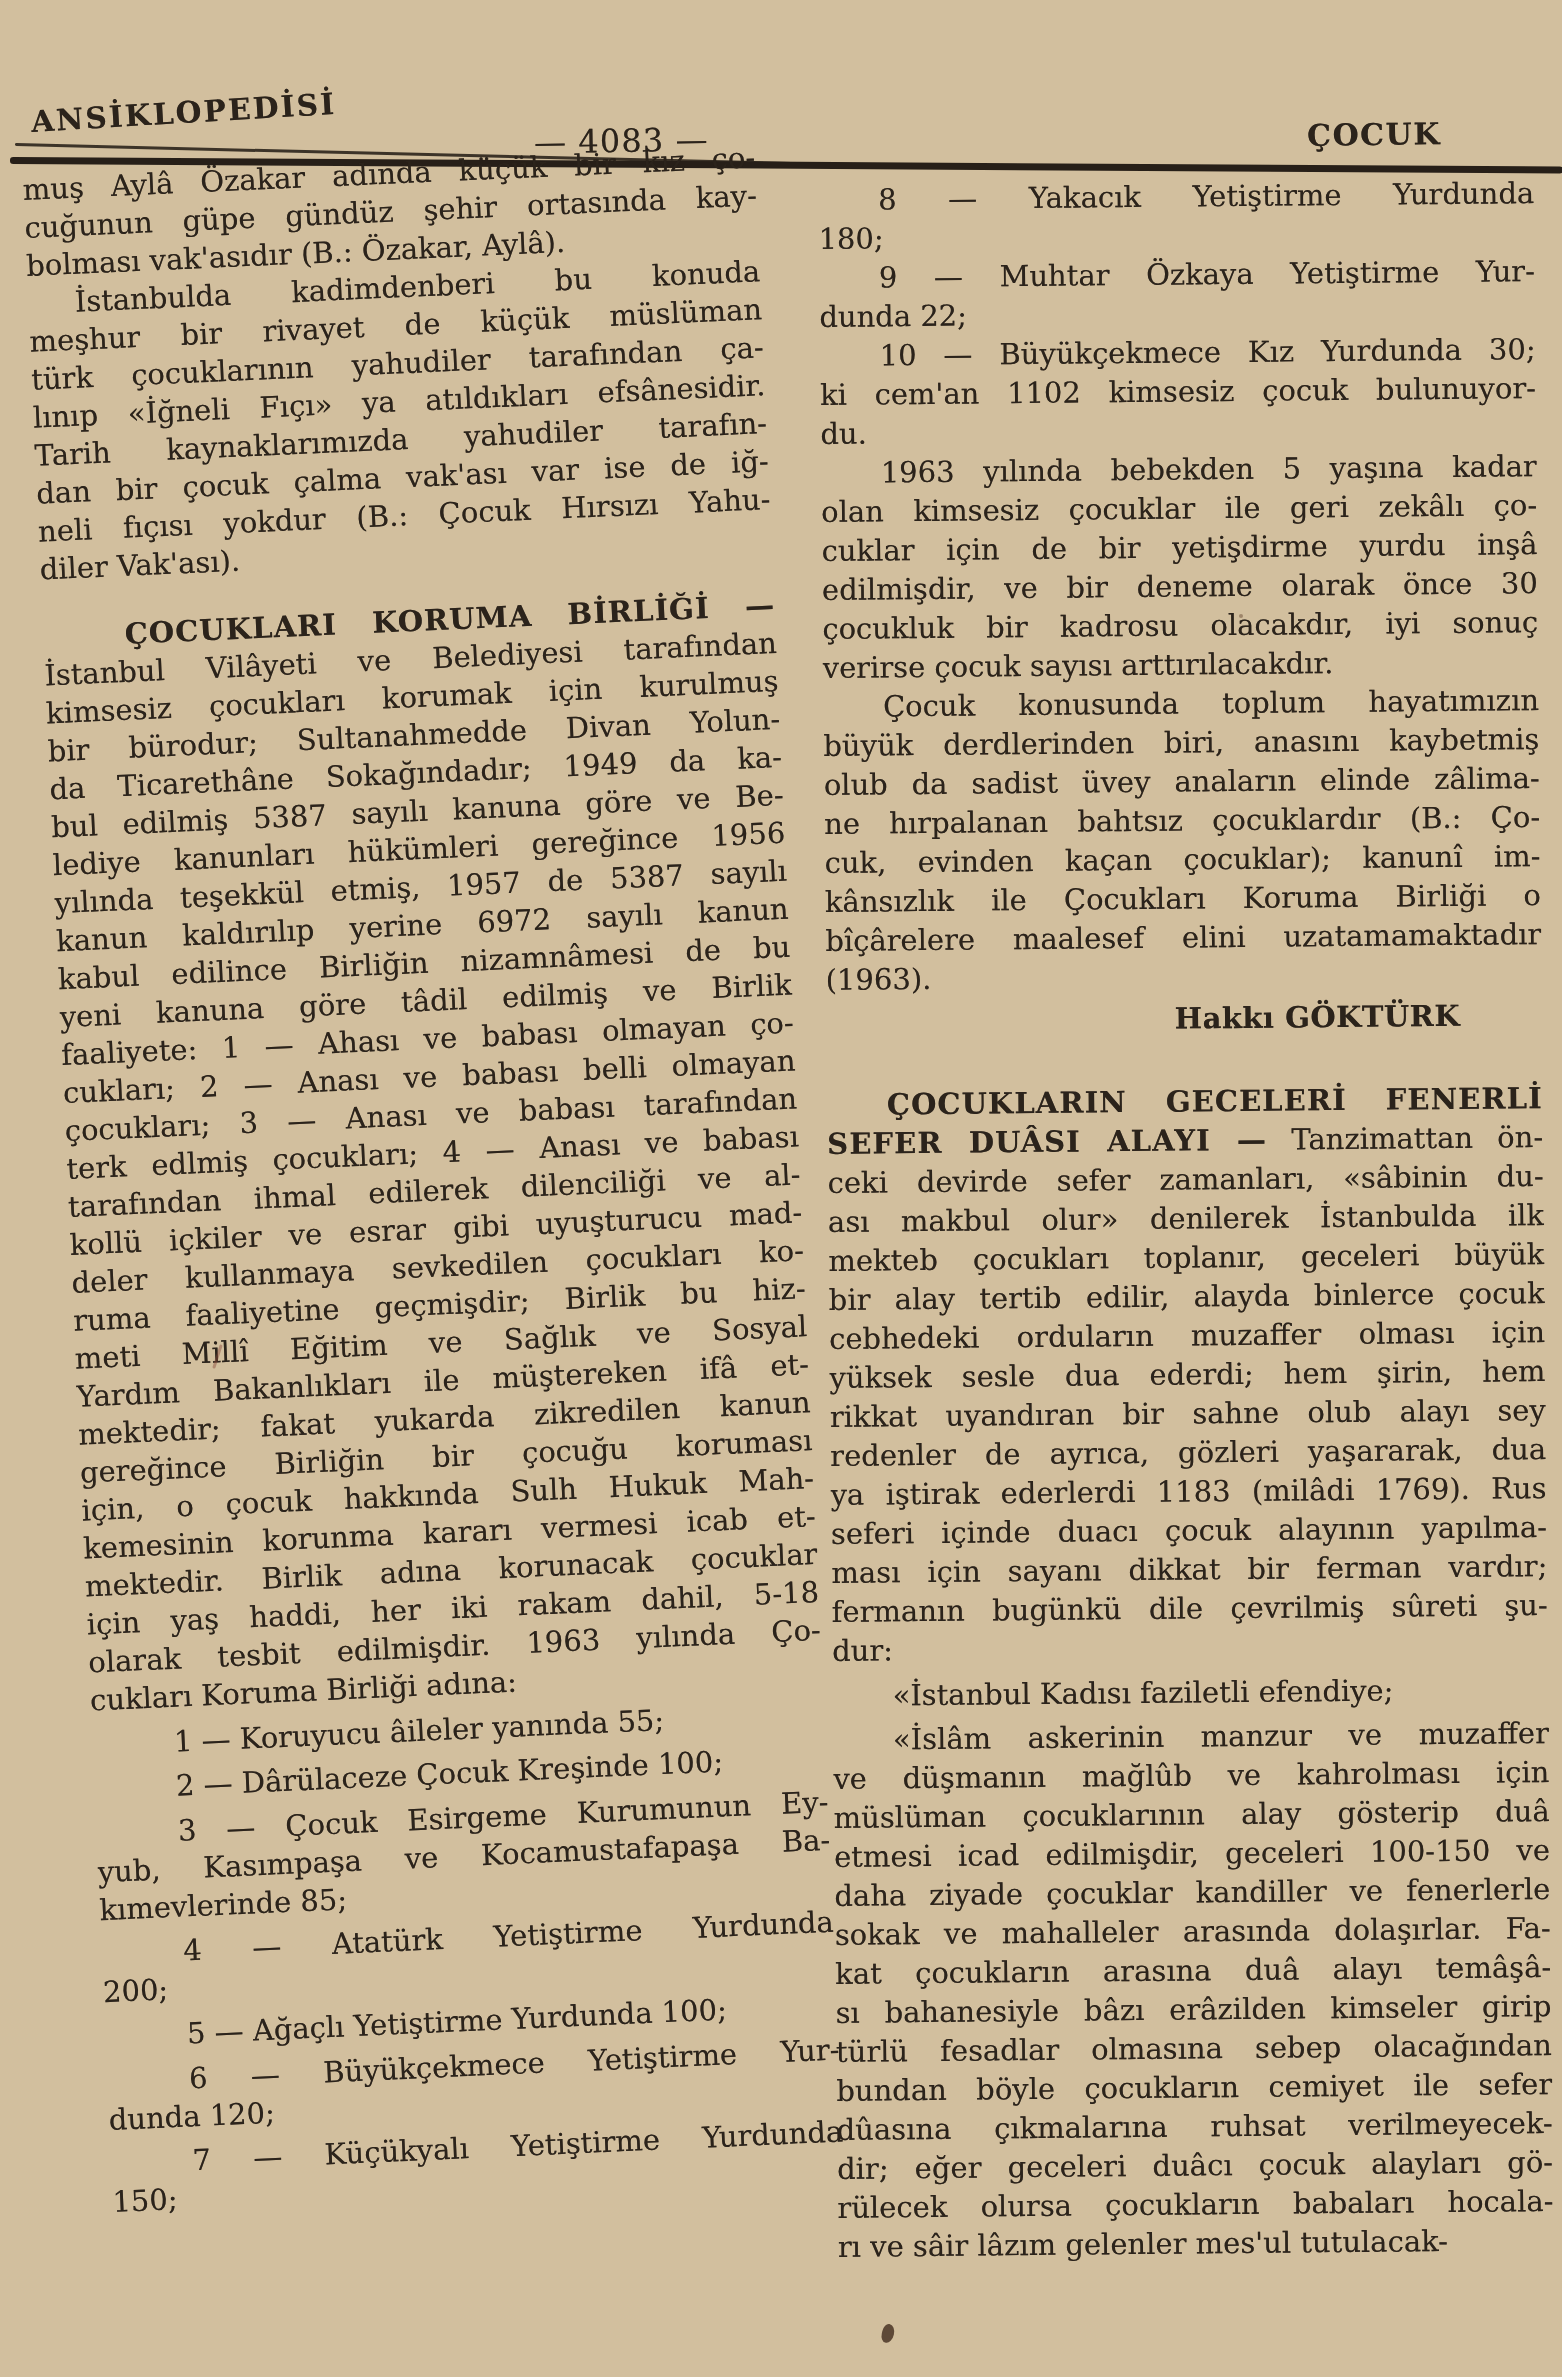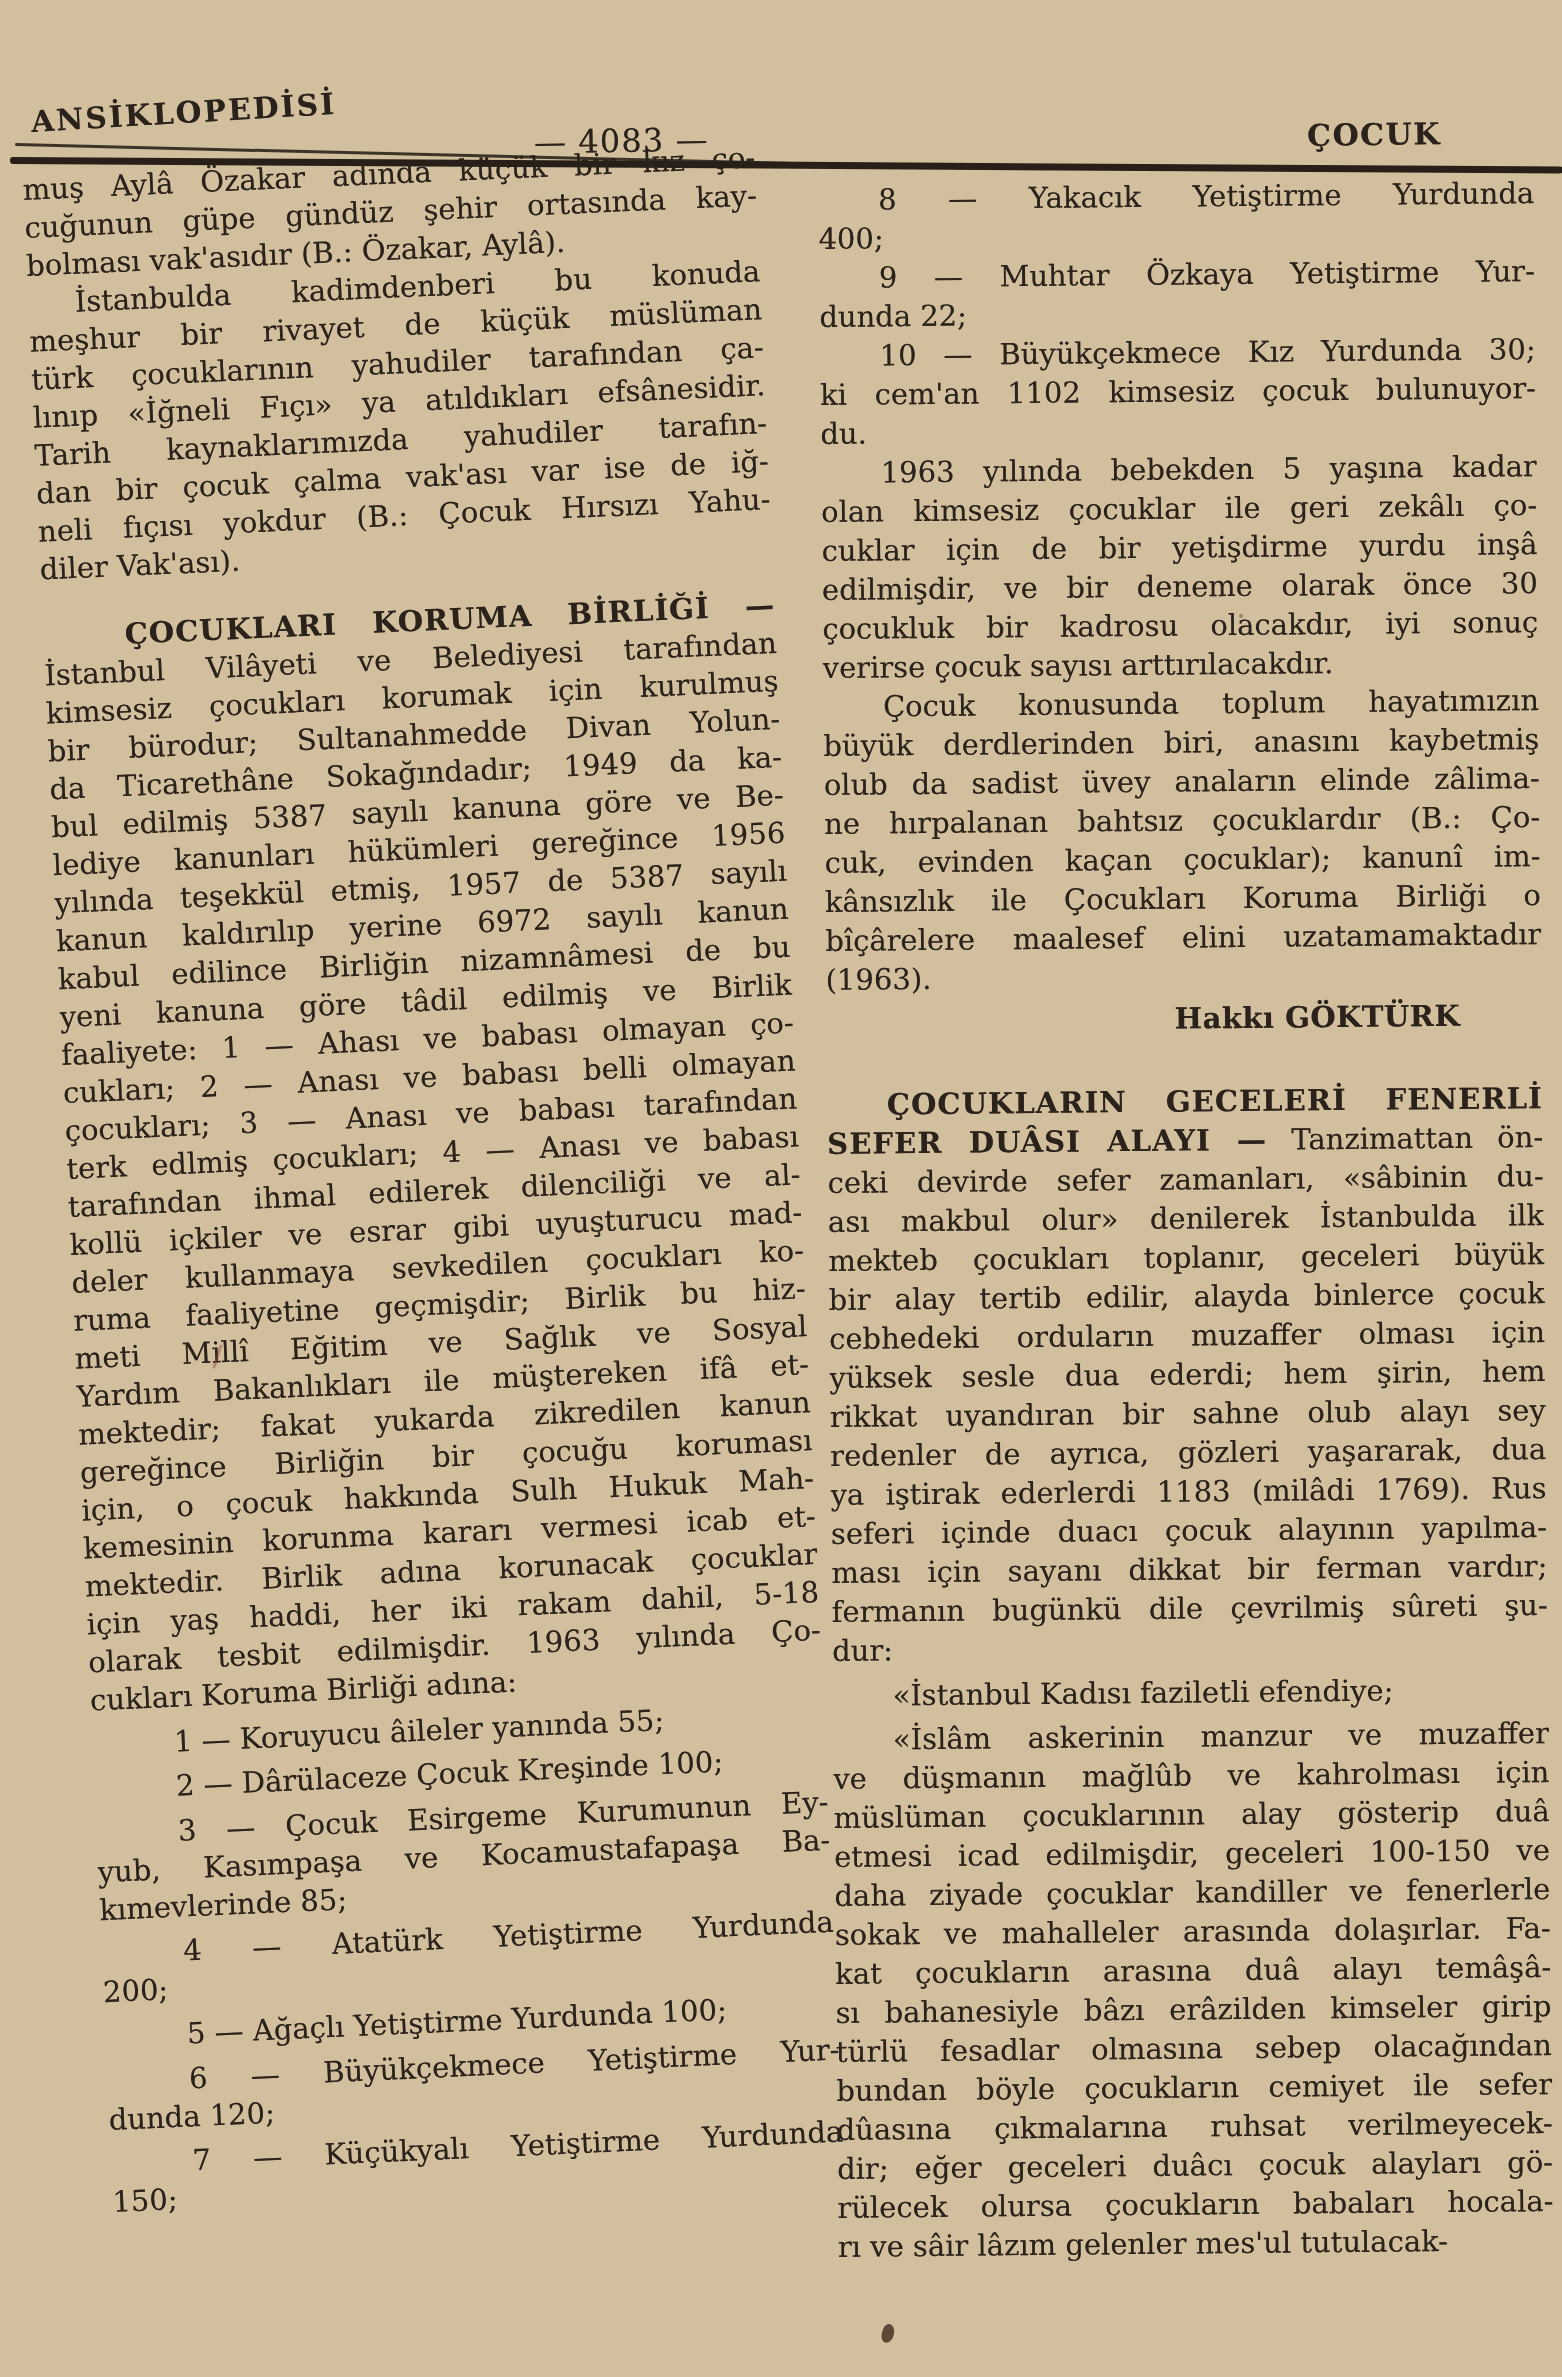--- a/index.html
+++ b/index.html
@@ -127,21 +127,21 @@
     </div>
   <div class="p ind150 mt12">
       <div class="pline just"><span>7 — Küçükyalı Yetiştirme Yurdunda</span></div>
       <div class="pline"><span>150;</span></div>
     </div>
 </div>
 
 <div class="col col-right ink">
   <div class="p ind110">
       <div class="pline just"><span>8 — Yakacık Yetiştirme Yurdunda</span></div>
-      <div class="pline"><span>400;</span></div>
+      <div class="pline"><span>180;</span></div>
     </div>
   <div class="p ind110">
       <div class="pline just"><span>9 — Muhtar Özkaya Yetiştirme Yur-</span></div>
       <div class="pline"><span>dunda 22;</span></div>
     </div>
   <div class="p ind110">
       <div class="pline just"><span>10 — Büyükçekmece Kız Yurdunda 30;</span></div>
       <div class="pline just"><span>ki cem'an 1102 kimsesiz çocuk bulunuyor-</span></div>
       <div class="pline"><span>du.</span></div>
     </div>

